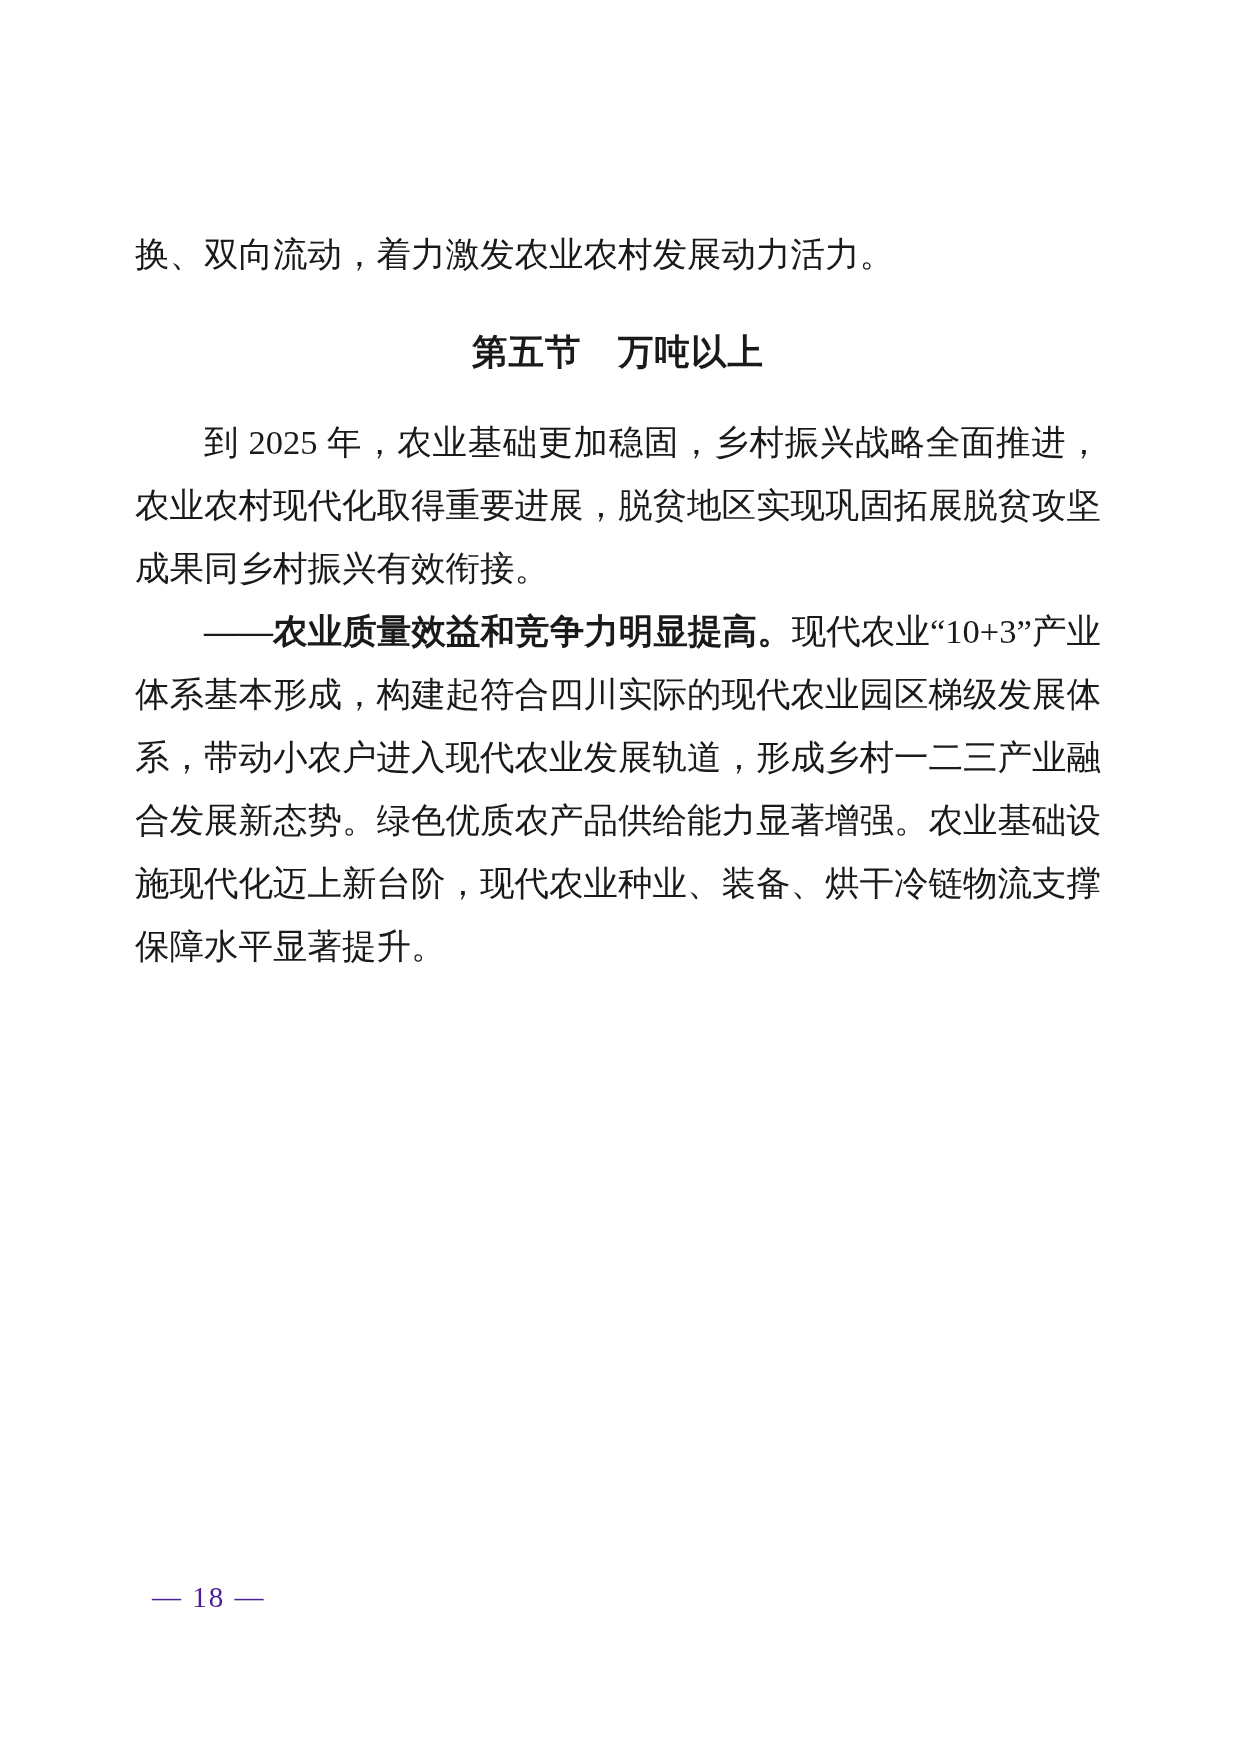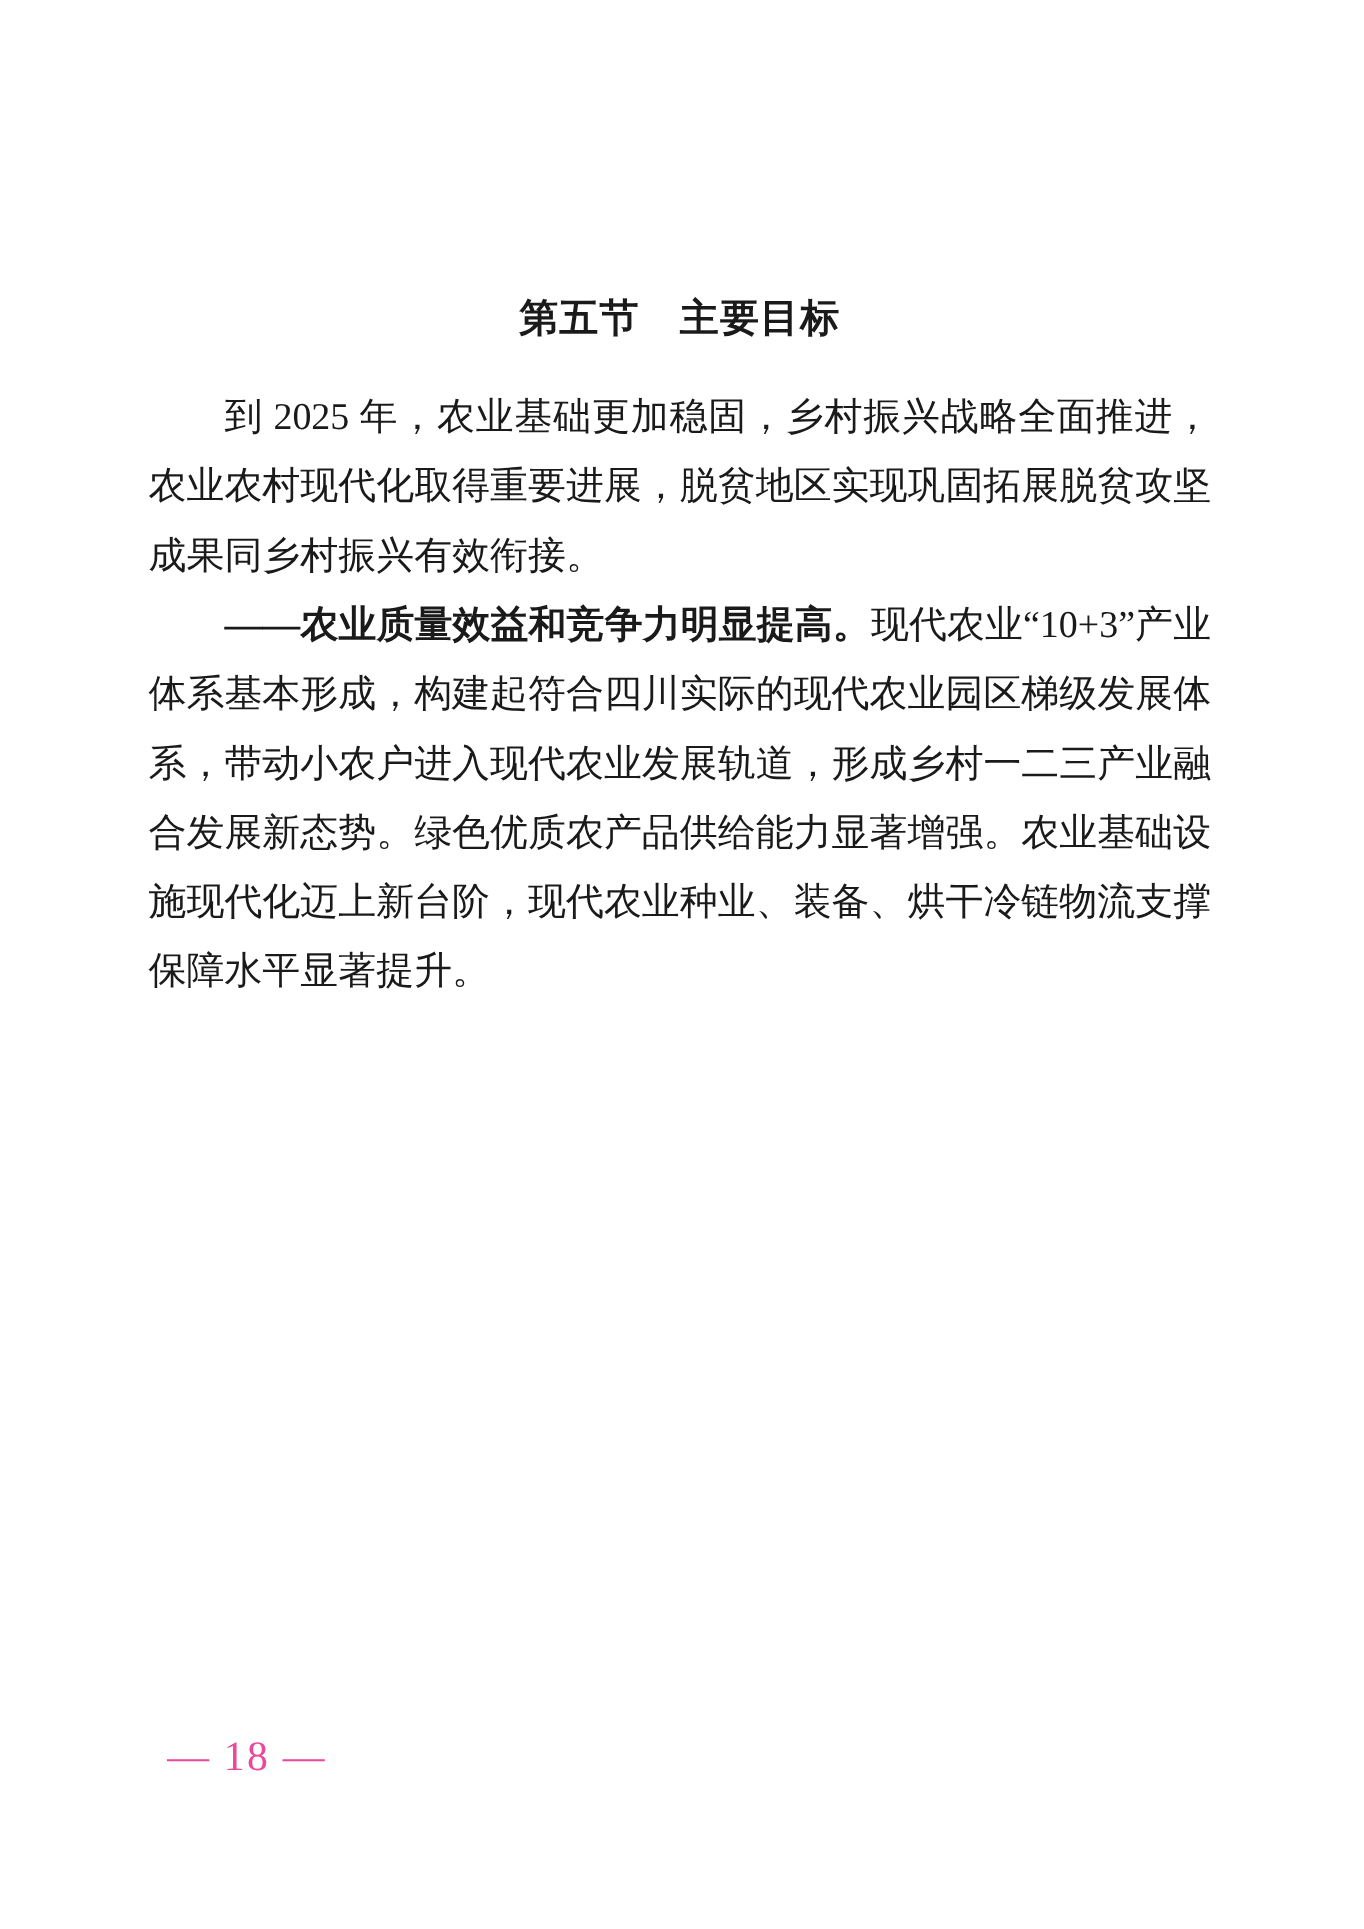--- a/index.html
+++ b/index.html
@@ -41,35 +41,36 @@
     font-size: 35.5px;
     line-height: 63px;
     font-weight: 700;
     text-align: center;
     letter-spacing: 1px;
   }
   .footer {
     position: absolute;
     left: 152px;
     top: 1577px;
-    font-size: 38px;
+    font-size: 29px;
     line-height: 40px;
-    color: #ec4899;
+    color: #4c1d95;
     letter-spacing: 2px;
   }
 </style>
 </head>
 <body>
 
 <div class="page">
   <main class="content">
 
+    <p class="para"><span>换、双向流动，着力激发农业农村发展动力活力。</span></p>
 
 
-    <h2 class="section-heading">第五节　主要目标</h2>
+    <h2 class="section-heading">第五节　万吨以上</h2>
 
     <p class="para indent"><span>到 2025 年，农业基础更加稳固，乡村振兴战略全面推进，农业农村现代化取得重要进展，脱贫地区实现巩固拓展脱贫攻坚成果同乡村振兴有效衔接。</span></p>
 
 
     <p class="para indent"><span class="run-bold">——农业质量效益和竞争力明显提高。</span><span>现代农业“10+3”产业体系基本形成，构建起符合四川实际的现代农业园区梯级发展体系，带动小农户进入现代农业发展轨道，形成乡村一二三产业融合发展新态势。绿色优质农产品供给能力显著增强。农业基础设施现代化迈上新台阶，现代农业种业、装备、烘干冷链物流支撑保障水平显著提升。</span></p>
 
   </main>
 
   <footer class="footer"><span>— 18 —</span></footer>
 </div>

